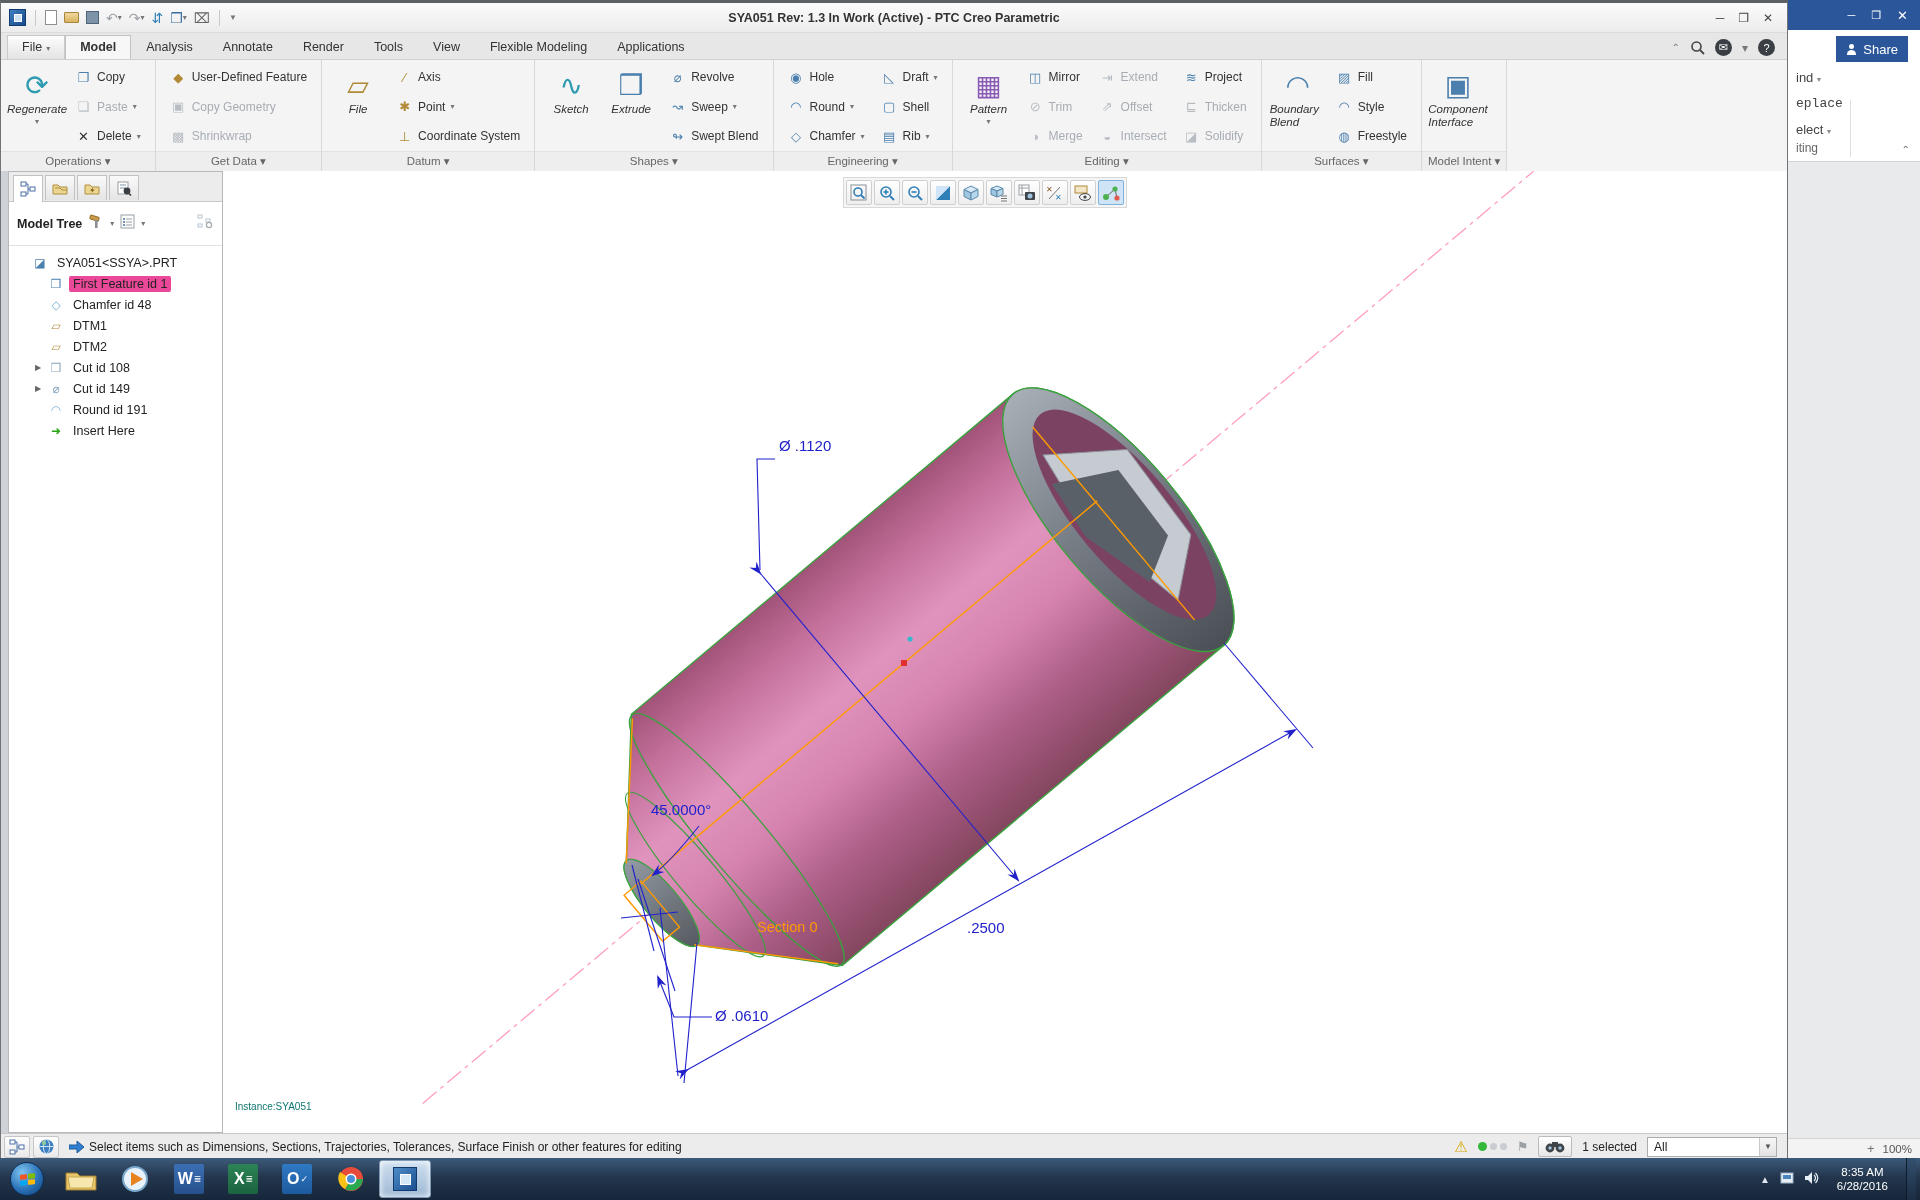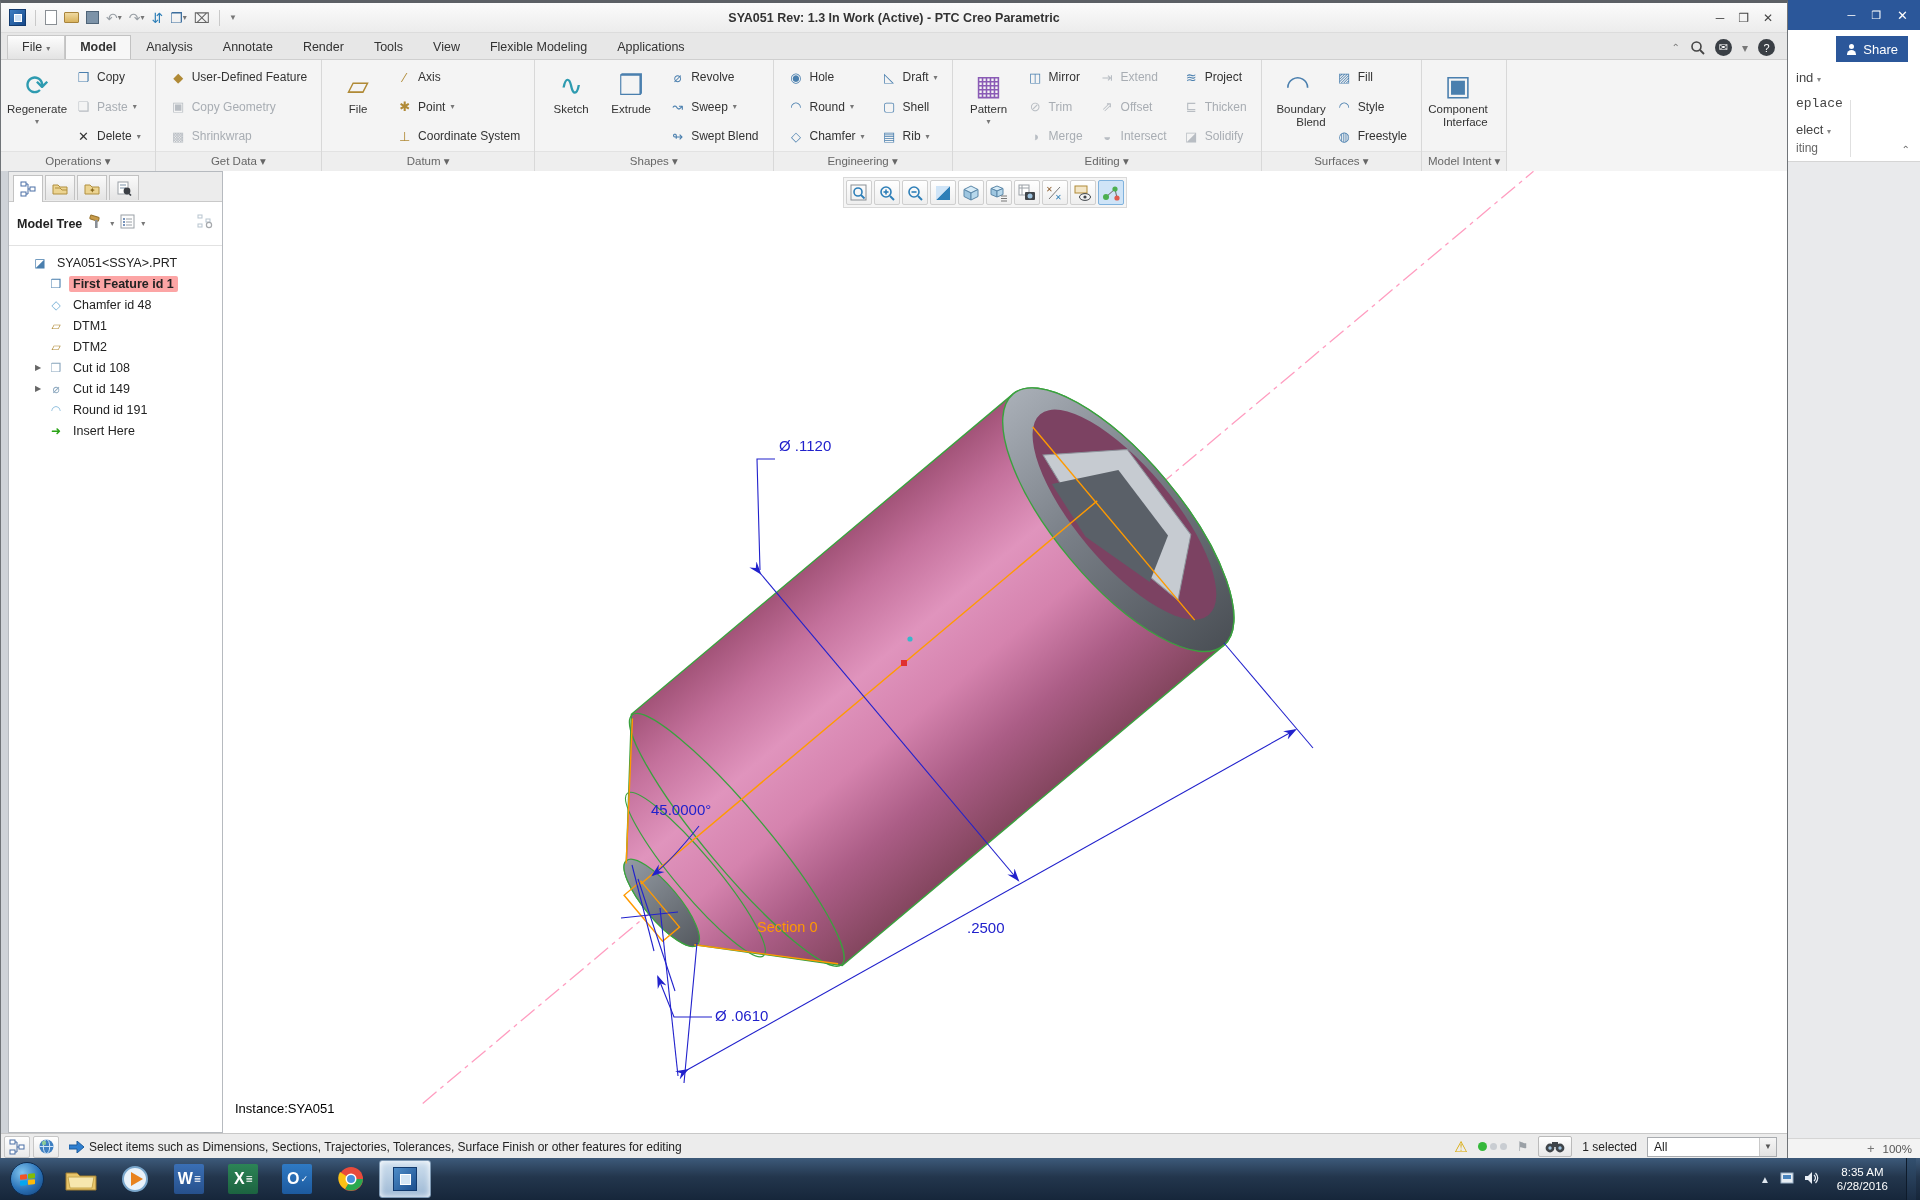--- a/index.html
+++ b/index.html
@@ -38,21 +38,21 @@
   #tab-right .tr-ic{font-size:12px;display:inline-flex;align-items:center;}
   .circ-ic{width:17px;height:17px;border-radius:50%;background:#3a3f45;color:#fff;font-size:11px;display:inline-flex;align-items:center;justify-content:center;}
 
   
   #ribbon{position:absolute;left:0;top:57px;width:100%;height:111px;background:#f4f4f4;display:flex;}
   .rgroup{display:flex;flex-direction:column;border-right:1px solid #d8d8d8;}
   .rgroup-content{flex:1;display:flex;align-items:stretch;gap:2px;padding:3px 7px 1px;}
   .rgroup-label{height:20px;font-size:11.5px;color:#666;text-align:center;line-height:19px;background:#eeeeee;border-top:1px solid #e2e2e2;white-space:nowrap;padding:0 6px;}
   .bigbtn{width:58px;display:flex;flex-direction:column;align-items:center;justify-content:flex-start;padding-top:3px;cursor:default;border:1px solid transparent;border-radius:2px;}
   .bigbtn .bicon{height:36px;display:flex;align-items:center;justify-content:center;font-size:28px;}
-  .bigbtn .blabel{font-size:11.5px;color:#333;text-align:right;line-height:13px;}
+  .bigbtn .blabel{font-size:11.5px;color:#333;text-align:left;line-height:13px;font-style:italic;}
   .bigbtn .caret{margin-top:1px;}
   .rcol{display:flex;flex-direction:column;justify-content:space-between;padding:1px 0;}
   .ritem{height:26px;display:flex;align-items:center;gap:5px;padding:0 6px;font-size:12px;color:#333;white-space:nowrap;border:1px solid transparent;border-radius:2px;cursor:default;}
   .ritem .ricon{width:17px;text-align:center;font-size:13px;}
   .ritem.disabled{color:#a8adb3;}
   .ritem.disabled .ricon{color:#b8bdc3 !important;}
 
   
   #main{position:absolute;left:0;top:168px;width:100%;height:962px;background:#cfd3d8;}
   
@@ -61,31 +61,31 @@
   .lp-tab{width:30px;height:25px;display:flex;align-items:center;justify-content:center;border:1px solid #c2c2c2;border-bottom:none;background:linear-gradient(#fafafa,#e4e4e4);}
   .lp-tab.active{background:#fff;height:27px;margin-bottom:-1px;}
   #lp-head{display:flex;align-items:center;gap:6px;padding:12px 8px;border-bottom:1px solid #e2e2e2;}
   #lp-title{font-size:12.5px;font-weight:700;color:#222;}
   #lp-head .caret{font-size:8px;}
   #tree{padding:6px 2px;font-size:12.5px;color:#222;}
   .titem{display:flex;align-items:center;gap:5px;height:21px;white-space:nowrap;cursor:default;}
   .titem .exp{width:10px;font-size:8px;color:#666;text-align:center;}
   .titem .ticon{width:16px;text-align:center;font-size:12px;}
   .titem .tlabel{padding:1px 4px;border-radius:2px;}
-  .titem.selected .tlabel{background:#fca5a5;font-weight:bold;}
+  .titem.selected .tlabel{background:#ec4899;}
 
   
   #viewport{position:absolute;left:222px;top:0;width:1564px;height:962px;background:#ffffff;overflow:hidden;}
   #gfx-toolbar{position:absolute;left:620px;top:6px;display:flex;gap:2px;background:#f5f5f5;border:1px solid #d9d9d9;padding:2px;z-index:5;}
   .gbtn{width:26px;height:25px;display:flex;align-items:center;justify-content:center;border:1px solid #cfcfcf;background:linear-gradient(#ffffff,#eeeeee);border-radius:2px;}
   .gbtn.pressed{background:#cfe4f7;border-color:#7fb2dd;}
   #scene{position:absolute;left:0;top:0;}
   .dim-label{position:absolute;color:#2121cc;font-size:15px;white-space:nowrap;z-index:4;cursor:default;}
   .sec-label{position:absolute;color:#ff9a00;font-size:14.5px;z-index:4;}
-  #instance-label{position:absolute;left:12px;top:930px;color:#000000;font-size:13px;z-index:4;}
+  #instance-label{position:absolute;left:12px;top:930px;color:#0f766e;font-size:10px;z-index:4;}
 
   
   #statusbar{position:absolute;left:0;top:1130px;width:100%;height:26px;background:#ececec;border-top:1px solid #c8c8c8;display:flex;align-items:center;}
   .sb-ic{width:26px;height:22px;display:flex;align-items:center;justify-content:center;border:1px solid #c6c6c6;background:linear-gradient(#fff,#e9e9e9);margin-left:3px;border-radius:2px;}
   #sb-msg{display:flex;align-items:center;gap:5px;margin-left:10px;font-size:12px;color:#222;}
   #sb-right{margin-left:auto;display:flex;align-items:center;gap:10px;padding-right:10px;}
   #sb-warn{color:#d9a800;font-size:15px;}
   .sb-dots{display:flex;align-items:center;gap:3px;}
   .dot{width:9px;height:9px;border-radius:50%;}
   #sb-flag{color:#9aa0a6;font-size:13px;}

